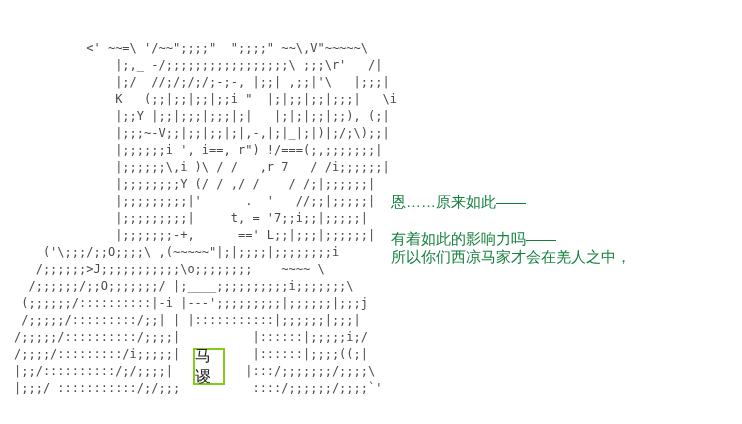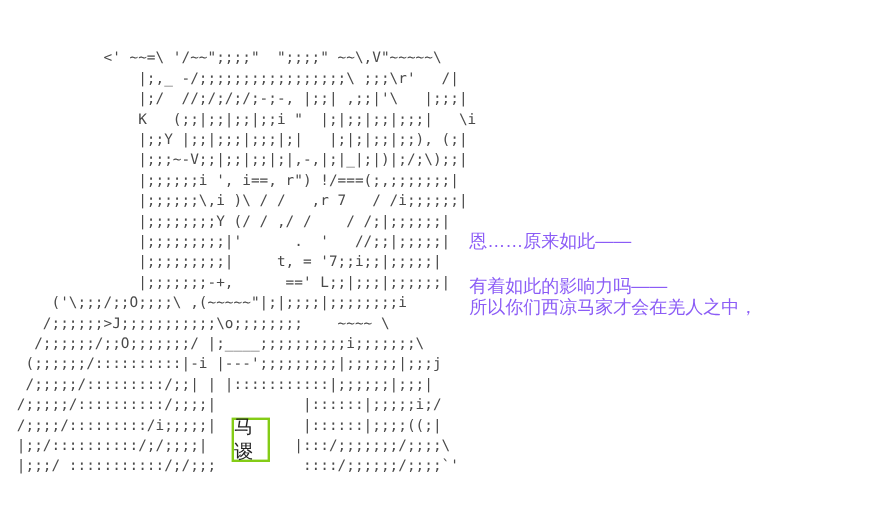--- a/index.html
+++ b/index.html
@@ -41,21 +41,21 @@
   .name-box .label {
     font-size: 16px;
     color: #222222;
     letter-spacing: 1px;
   }
   .dialogue {
     position: absolute;
     left: 391px;
     top: 193px;
     width: 330px;
-    color: #8b5cf6;
+    color: #15803d;
     font-size: 15px;
     line-height: 18px;
   }
   .dialogue p { min-height: 18px; }
   .dialogue .gap { height: 19px; }
 </style>
 </head>
 <body>
 
 <div class="stage">

